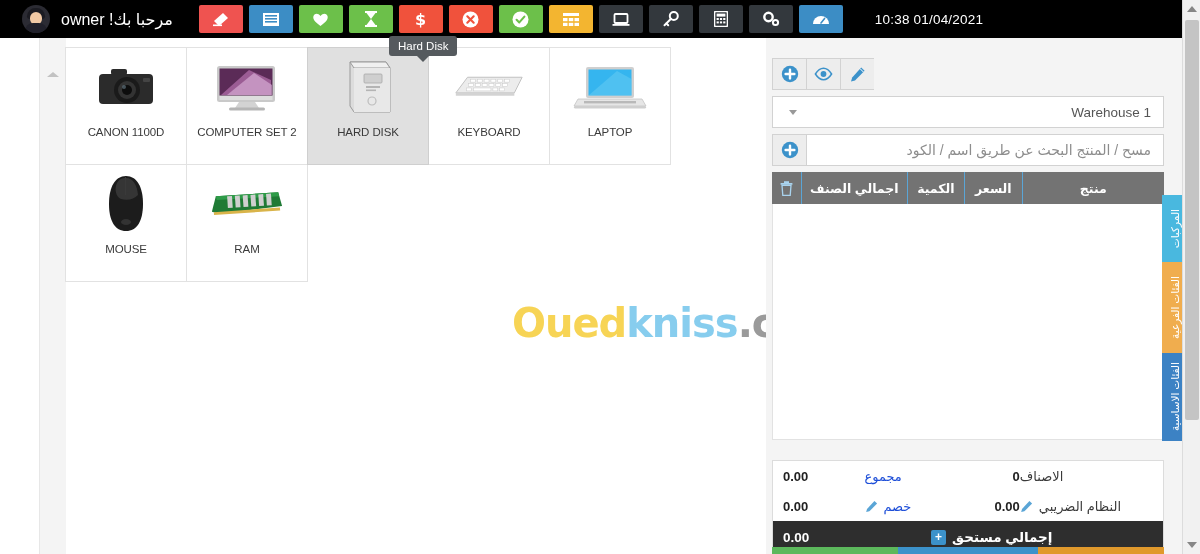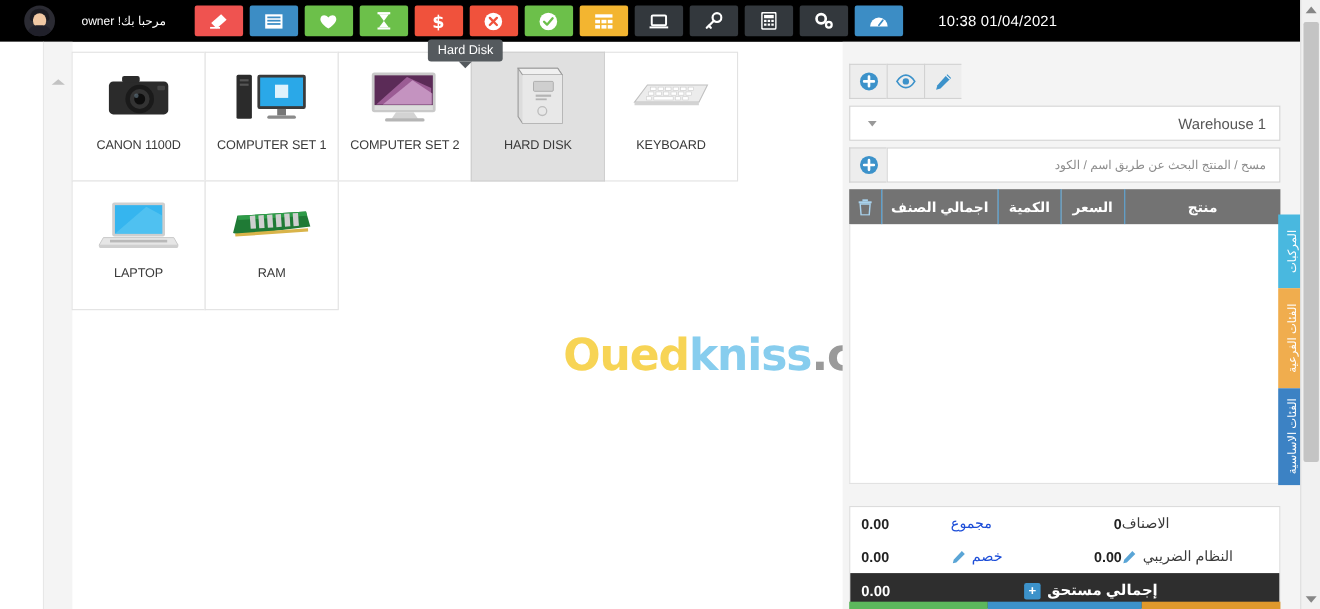--- a/index.html
+++ b/index.html
@@ -20,21 +20,21 @@
   }
   .user-block { display:flex; align-items:center; padding-left:22px; height:38px; }
   .avatar {
     width:28px; height:28px; border-radius:50%;
     background:#2b2b33; position:relative; overflow:hidden; flex:none;
   }
   .avatar .hair { position:absolute; top:3px; left:5px; width:18px; height:11px; border-radius:9px 9px 3px 3px; background:#1b1b22; }
   .avatar .face { position:absolute; top:7px; left:8px; width:12px; height:13px; border-radius:6px; background:#f0c8a4; }
   .avatar .body { position:absolute; bottom:0; left:3px; width:22px; height:10px; border-radius:8px 8px 0 0; background:#20202a; }
   .welcome {
-    color:#ffffff; font-size:11px; margin-left:24px;
+    color:#ffffff; font-size:16px; margin-left:11px;
     direction:rtl; white-space:nowrap; font-weight:400;
   }
   .tb-icons { display:flex; align-items:center; gap:6px; margin-left:26px; }
   .tb-btn {
     width:44px; height:28px; display:flex; align-items:center; justify-content:center;
     color:#fff; border-radius:2px; cursor:pointer;
   }
   .tb-btn svg { display:block; }
   .clock {
     color:#ffffff; font-size:13.5px; margin-left:32px; letter-spacing:0.2px; white-space:nowrap;
@@ -119,21 +119,21 @@
     direction:rtl; padding:0 12px; font-size:13.5px; color:#555; cursor:pointer;
   }
   .sel-box .txt { flex:1; text-align:right; }
   .caret-sm {
     width:0; height:0; border-left:4px solid transparent; border-right:4px solid transparent;
     border-top:5px solid #999; margin-left:4px;
   }
   .search-box {
     flex:1; background:#fff; border:1px solid #d2d2d2;
     display:flex; align-items:center; direction:rtl;
-    padding:0 12px; font-size:11px; color:#8d8d8d; cursor:text;
+    padding:0 12px; font-size:14px; color:#8d8d8d; cursor:text;
   }
 
   
   .cart-table { width:100%; border-collapse:collapse; direction:rtl; }
   .cart-table th {
     background:#737373; color:#fff; font-size:12.5px; font-weight:bold;
     height:32px; border-left:1px solid #5aa5d6; padding:0 8px; white-space:nowrap;
   }
   .cart-table th:last-child { border-left:none; }
   .th-prod { width:45%; }
@@ -344,35 +344,20 @@
             <circle cx="36" cy="30" r="13" fill="#1a1a1a"></circle>
             <circle cx="36" cy="30" r="9" fill="#333"></circle>
             <circle cx="36" cy="30" r="5" fill="#0d0d0d"></circle>
             <circle cx="33" cy="27" r="2" fill="#5c6f7a" opacity="0.7"></circle>
             <rect x="52" y="18" width="7" height="4" rx="1" fill="#444"></rect>
           </svg>
         </div>
         <div class="pname">CANON 1100D</div>
       </div>
 
-      <div class="pcard">
-        <div class="pimg">
-          <svg width="76" height="55" viewBox="0 0 76 55">
-            <rect x="6" y="8" width="14" height="40" rx="1.5" fill="#2b2b2b"></rect>
-            <rect x="9" y="12" width="8" height="2" fill="#555"></rect>
-            <rect x="9" y="16" width="8" height="2" fill="#555"></rect>
-            <rect x="25" y="8" width="44" height="31" rx="2" fill="#3a3a3a"></rect>
-            <rect x="27.5" y="10.5" width="39" height="26" fill="#2aa8e8"></rect>
-            <rect x="41" y="17" width="12" height="12" fill="#fff" opacity="0.85"></rect>
-            <rect x="43" y="39" width="8" height="6" fill="#777"></rect>
-            <rect x="34" y="45" width="26" height="3" rx="1.5" fill="#8a8a8a"></rect>
-          </svg>
-        </div>
-        <div class="pname">COMPUTER SET 1</div>
-      </div>
 
       <div class="pcard">
         <div class="pimg">
           <svg width="76" height="55" viewBox="0 0 76 55">
             <rect x="8" y="6" width="58" height="36" rx="2.5" fill="#c9c9c9"></rect>
             <rect x="10.5" y="8.5" width="53" height="27" fill="#5b2b57"></rect>
             <path d="M12 35 L40 10 L62 20 L62 35 Z" fill="#b06ea8" opacity="0.75"></path>
             <path d="M18 35 L45 13 L63 25 L63 35 Z" fill="#e0b8dd" opacity="0.6"></path>
             <rect x="10.5" y="36" width="53" height="4" fill="#ddd"></rect>
             <path d="M30 42 L46 42 L50 48 L26 48 Z" fill="#d3d3d3"></path>
@@ -432,20 +417,31 @@
             <rect x="16.5" y="7.5" width="43" height="26" fill="#35b5ef"></rect>
             <path d="M16.5 33.5 L45 9 L59.5 17 L59.5 33.5 Z" fill="#6fd0f5" opacity="0.45"></path>
             <path d="M6 37 L70 37 L74 44 L2 44 Z" fill="#e6e6e6" stroke="#c4c4c4" stroke-width="0.8"></path>
             <rect x="12" y="39" width="52" height="2.4" fill="#b9b9b9"></rect>
             <rect x="2" y="44" width="72" height="2.4" rx="1.2" fill="#cfcfcf"></rect>
           </svg>
         </div>
         <div class="pname">LAPTOP</div>
       </div>
 
+      <div class="pcard">
+        <div class="pimg">
+          <svg width="44" height="62" viewBox="0 0 44 62">
+            <path d="M22 3 C33 3 39 14 39 31 C39 48 33 58 22 58 C11 58 5 48 5 31 C5 14 11 3 22 3 Z" fill="#1c1c1c"></path>
+            <path d="M22 5 C29 5 33 12 34 22 C30 26 24 28 17 26 C12 24 10 16 13 10 C15 6 18 5 22 5 Z" fill="#4a4a4a" opacity="0.55"></path>
+            <path d="M21.5 4 L21.5 22" stroke="#3a3a3a" stroke-width="1"></path>
+            <ellipse cx="22" cy="49" rx="5" ry="3" fill="#333"></ellipse>
+          </svg>
+        </div>
+        <div class="pname">MOUSE</div>
+      </div>
 
       <div class="pcard">
         <div class="pimg">
           <svg width="80" height="44" viewBox="0 0 80 44">
             <path d="M4 30 L8 14 L72 10 L76 24 L12 32 Z" fill="#1f7a35"></path>
             <path d="M8 14 L72 10 L73 14 L9 18 Z" fill="#2e9b48"></path>
             <g fill="#cfcfcf">
               <rect x="20" y="14" width="5" height="12" transform="rotate(-4 22 20)"></rect>
               <rect x="28" y="13.5" width="5" height="12" transform="rotate(-4 30 20)"></rect>
               <rect x="36" y="13" width="5" height="12" transform="rotate(-4 38 19)"></rect>

